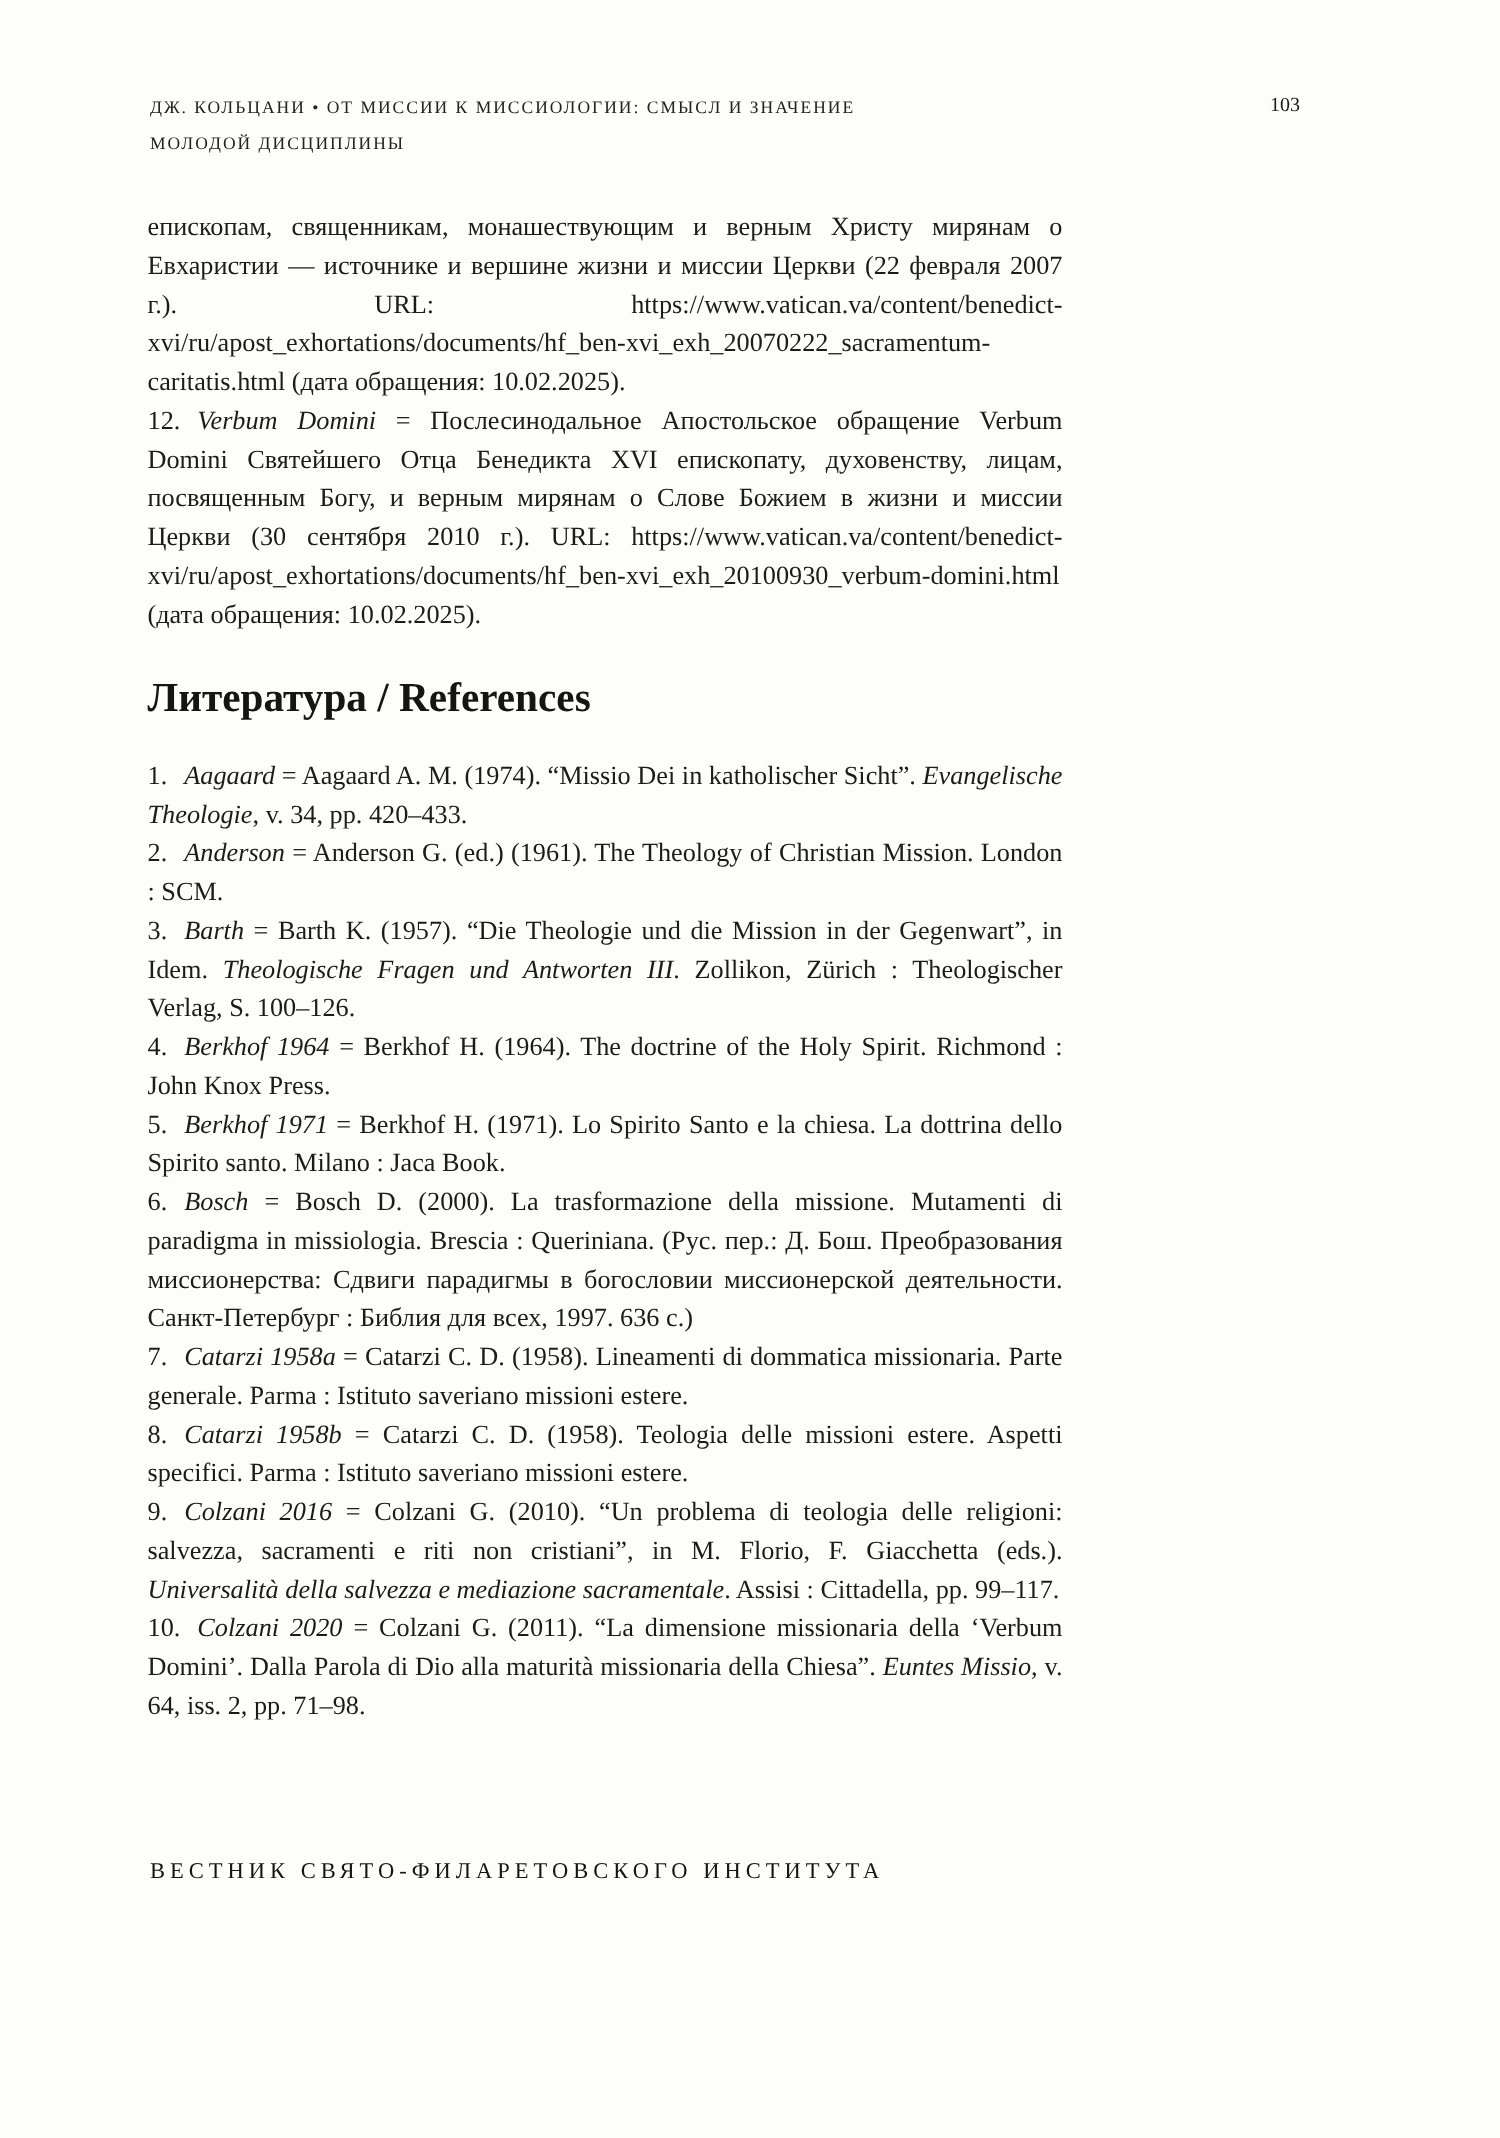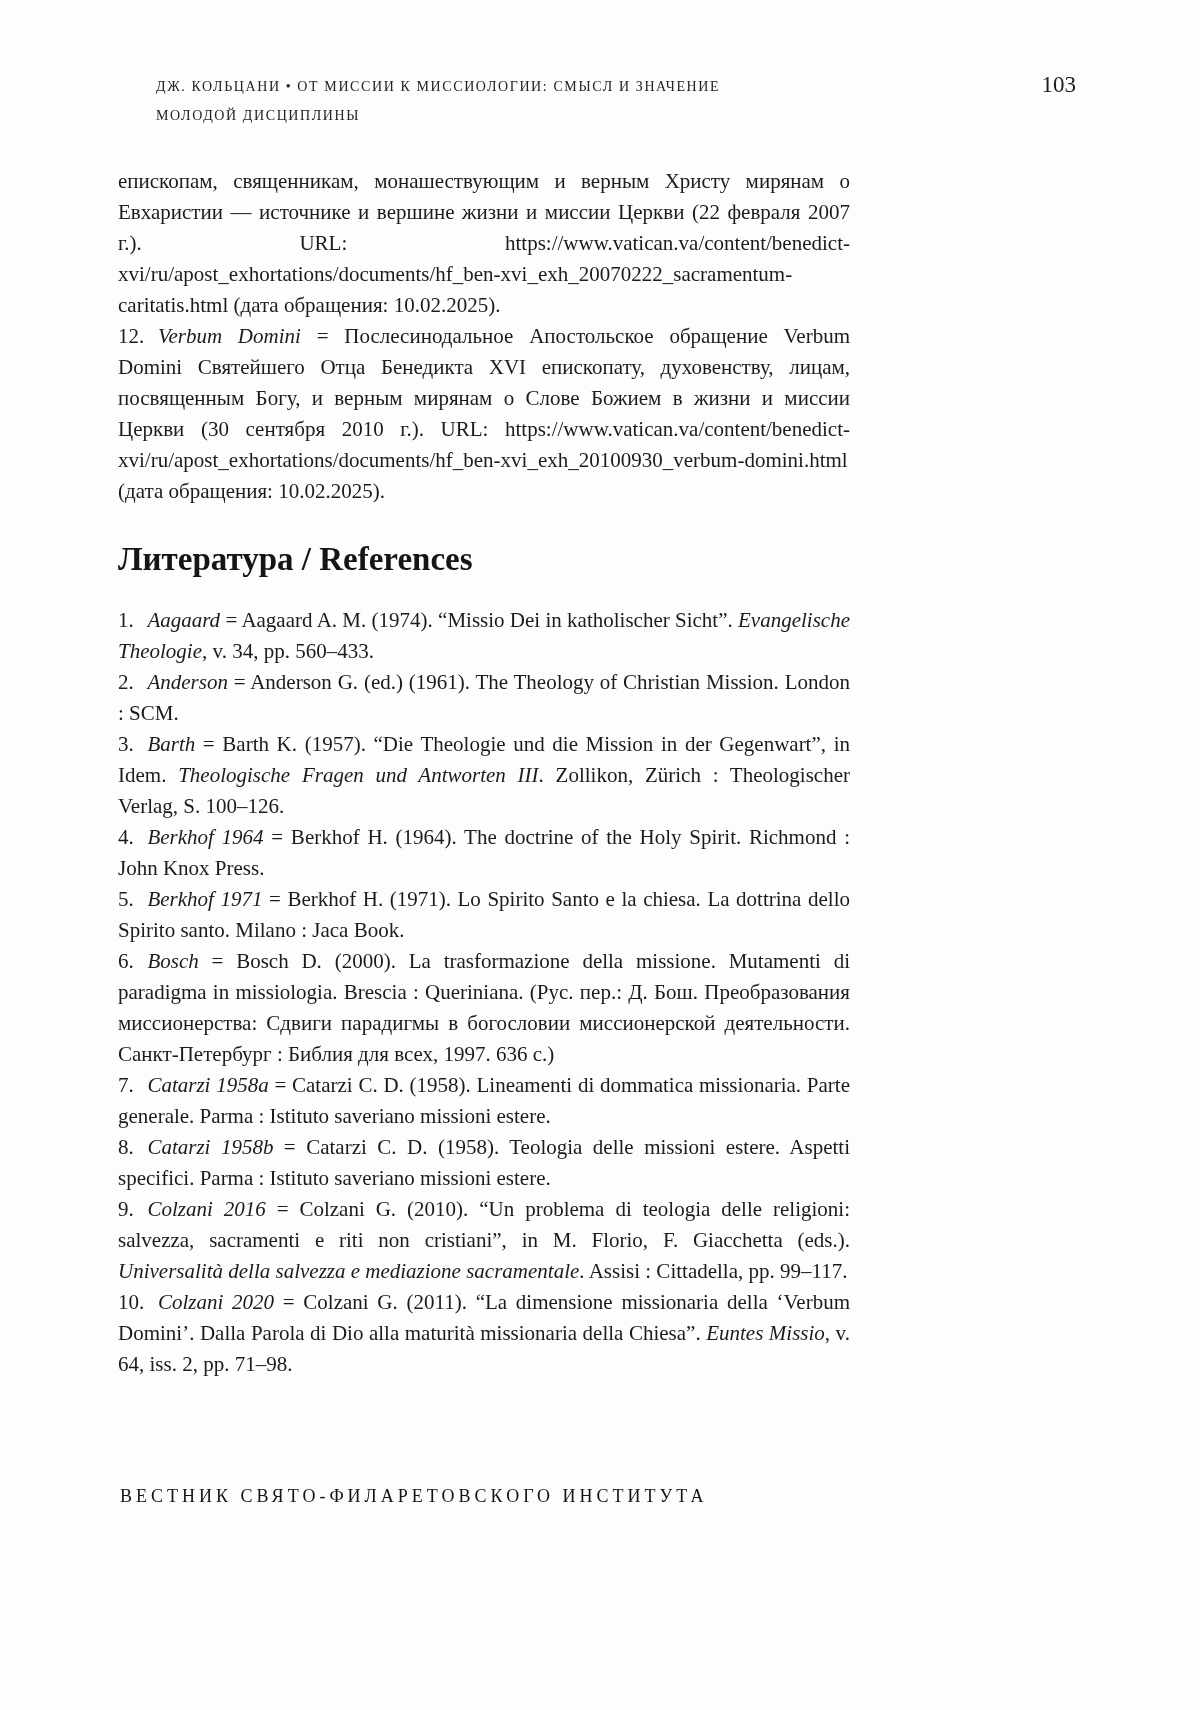--- a/index.html
+++ b/index.html
@@ -18,30 +18,29 @@
   }
   
   .running-header {
     position: absolute;
     top: 72px;
     left: 120px;
     width: 920px;
     display: flex;
     justify-content: space-between;
     align-items: flex-start;
-    margin-left: 36px;
   }
   .running-head {
     font-size: 14px;
     letter-spacing: 1.6px;
     line-height: 29px;
     color: #222;
   }
   .page-num {
-    font-size: 23px;
+    font-size: 16px;
     line-height: 24px;
     color: #1b1b1b;
     padding-top: 1px;
   }
   
   .text-column {
     position: absolute;
     top: 166px;
     left: 118px;
     width: 732px;
@@ -99,21 +98,21 @@
 
   <main class="text-column">
 
     <p class="body-text"><span>епископам, священникам, монашествующим и верным Христу мирянам о Евхаристии — источнике и вершине жизни и миссии Церкви (22 февраля 2007 г.). URL: https://www.vatican.va/content/benedict-xvi/ru/apost_exhortations/documents/hf_ben-xvi_exh_20070222_sacramentum-caritatis.html (дата обращения: 10.02.2025).</span></p>
 
     <p class="body-text"><span class="refnum">12.</span><em>Verbum Domini</em><span> = Послесинодальное Апостольское обращение Verbum Domini Святейшего Отца Бенедикта XVI епископату, духовенству, лицам, посвященным Богу, и верным мирянам о Слове Божием в жизни и миссии Церкви (30 сентября 2010 г.). URL: https://www.vatican.va/content/benedict-xvi/ru/apost_exhortations/documents/hf_ben-xvi_exh_20100930_verbum-domini.html (дата обращения: 10.02.2025).</span></p>
 
     <h2 class="refs-heading">Литература / References</h2>
 
     <section>
-      <p class="body-text"><span class="refnum">1.</span><em>Aagaard</em><span> = Aagaard A. M. (1974). “Missio Dei in katholischer Sicht”. </span><em>Evangelische Theologie</em><span>, v. 34, pp. 560–433.</span></p>
+      <p class="body-text"><span class="refnum">1.</span><em>Aagaard</em><span> = Aagaard A. M. (1974). “Missio Dei in katholischer Sicht”. </span><em>Evangelische Theologie</em><span>, v. 34, pp. 420–433.</span></p>
       <p class="body-text"><span class="refnum">2.</span><em>Anderson</em><span> = Anderson G. (ed.) (1961). The Theology of Christian Mission. London : SCM.</span></p>
       <p class="body-text"><span class="refnum">3.</span><em>Barth</em><span> = Barth K. (1957). “Die Theologie und die Mission in der Gegenwart”, in Idem. </span><em>Theologische Fragen und Antworten III</em><span>. Zollikon, Zürich : Theologischer Verlag, S. 100–126.</span></p>
       <p class="body-text"><span class="refnum">4.</span><em>Berkhof 1964</em><span> = Berkhof H. (1964). The doctrine of the Holy Spirit. Richmond : John Knox Press.</span></p>
       <p class="body-text"><span class="refnum">5.</span><em>Berkhof 1971</em><span> = Berkhof H. (1971). Lo Spirito Santo e la chiesa. La dottrina dello Spirito santo. Milano : Jaca Book.</span></p>
       <p class="body-text"><span class="refnum">6.</span><em>Bosch</em><span> = Bosch D. (2000). La trasformazione della missione. Mutamenti di paradigma in missiologia. Brescia : Queriniana. (Рус. пер.: Д. Бош. Преобразования миссионерства: Сдвиги парадигмы в богословии миссионерской деятельности. Санкт-Петербург : Библия для всех, 1997. 636 с.)</span></p>
       <p class="body-text"><span class="refnum">7.</span><em>Catarzi 1958a</em><span> = Catarzi C. D. (1958). Lineamenti di dommatica missionaria. Parte generale. Parma : Istituto saveriano missioni estere.</span></p>
       <p class="body-text"><span class="refnum">8.</span><em>Catarzi 1958b</em><span> = Catarzi C. D. (1958). Teologia delle missioni estere. Aspetti specifici. Parma : Istituto saveriano missioni estere.</span></p>
       <p class="body-text"><span class="refnum">9.</span><em>Colzani 2016</em><span> = Colzani G. (2010). “Un problema di teologia delle religioni: salvezza, sacramenti e riti non cristiani”, in M. Florio, F. Giacchetta (eds.). </span><em>Universalità della salvezza e mediazione sacramentale</em><span>. Assisi : Cittadella, pp. 99–117.</span></p>
       <p class="body-text"><span class="refnum">10.</span><em>Colzani 2020</em><span> = Colzani G. (2011). “La dimensione missionaria della ‘Verbum Domini’. Dalla Parola di Dio alla maturità missionaria della Chiesa”. </span><em>Euntes Missio</em><span>, v. 64, iss. 2, pp. 71–98.</span></p>
     </section>

